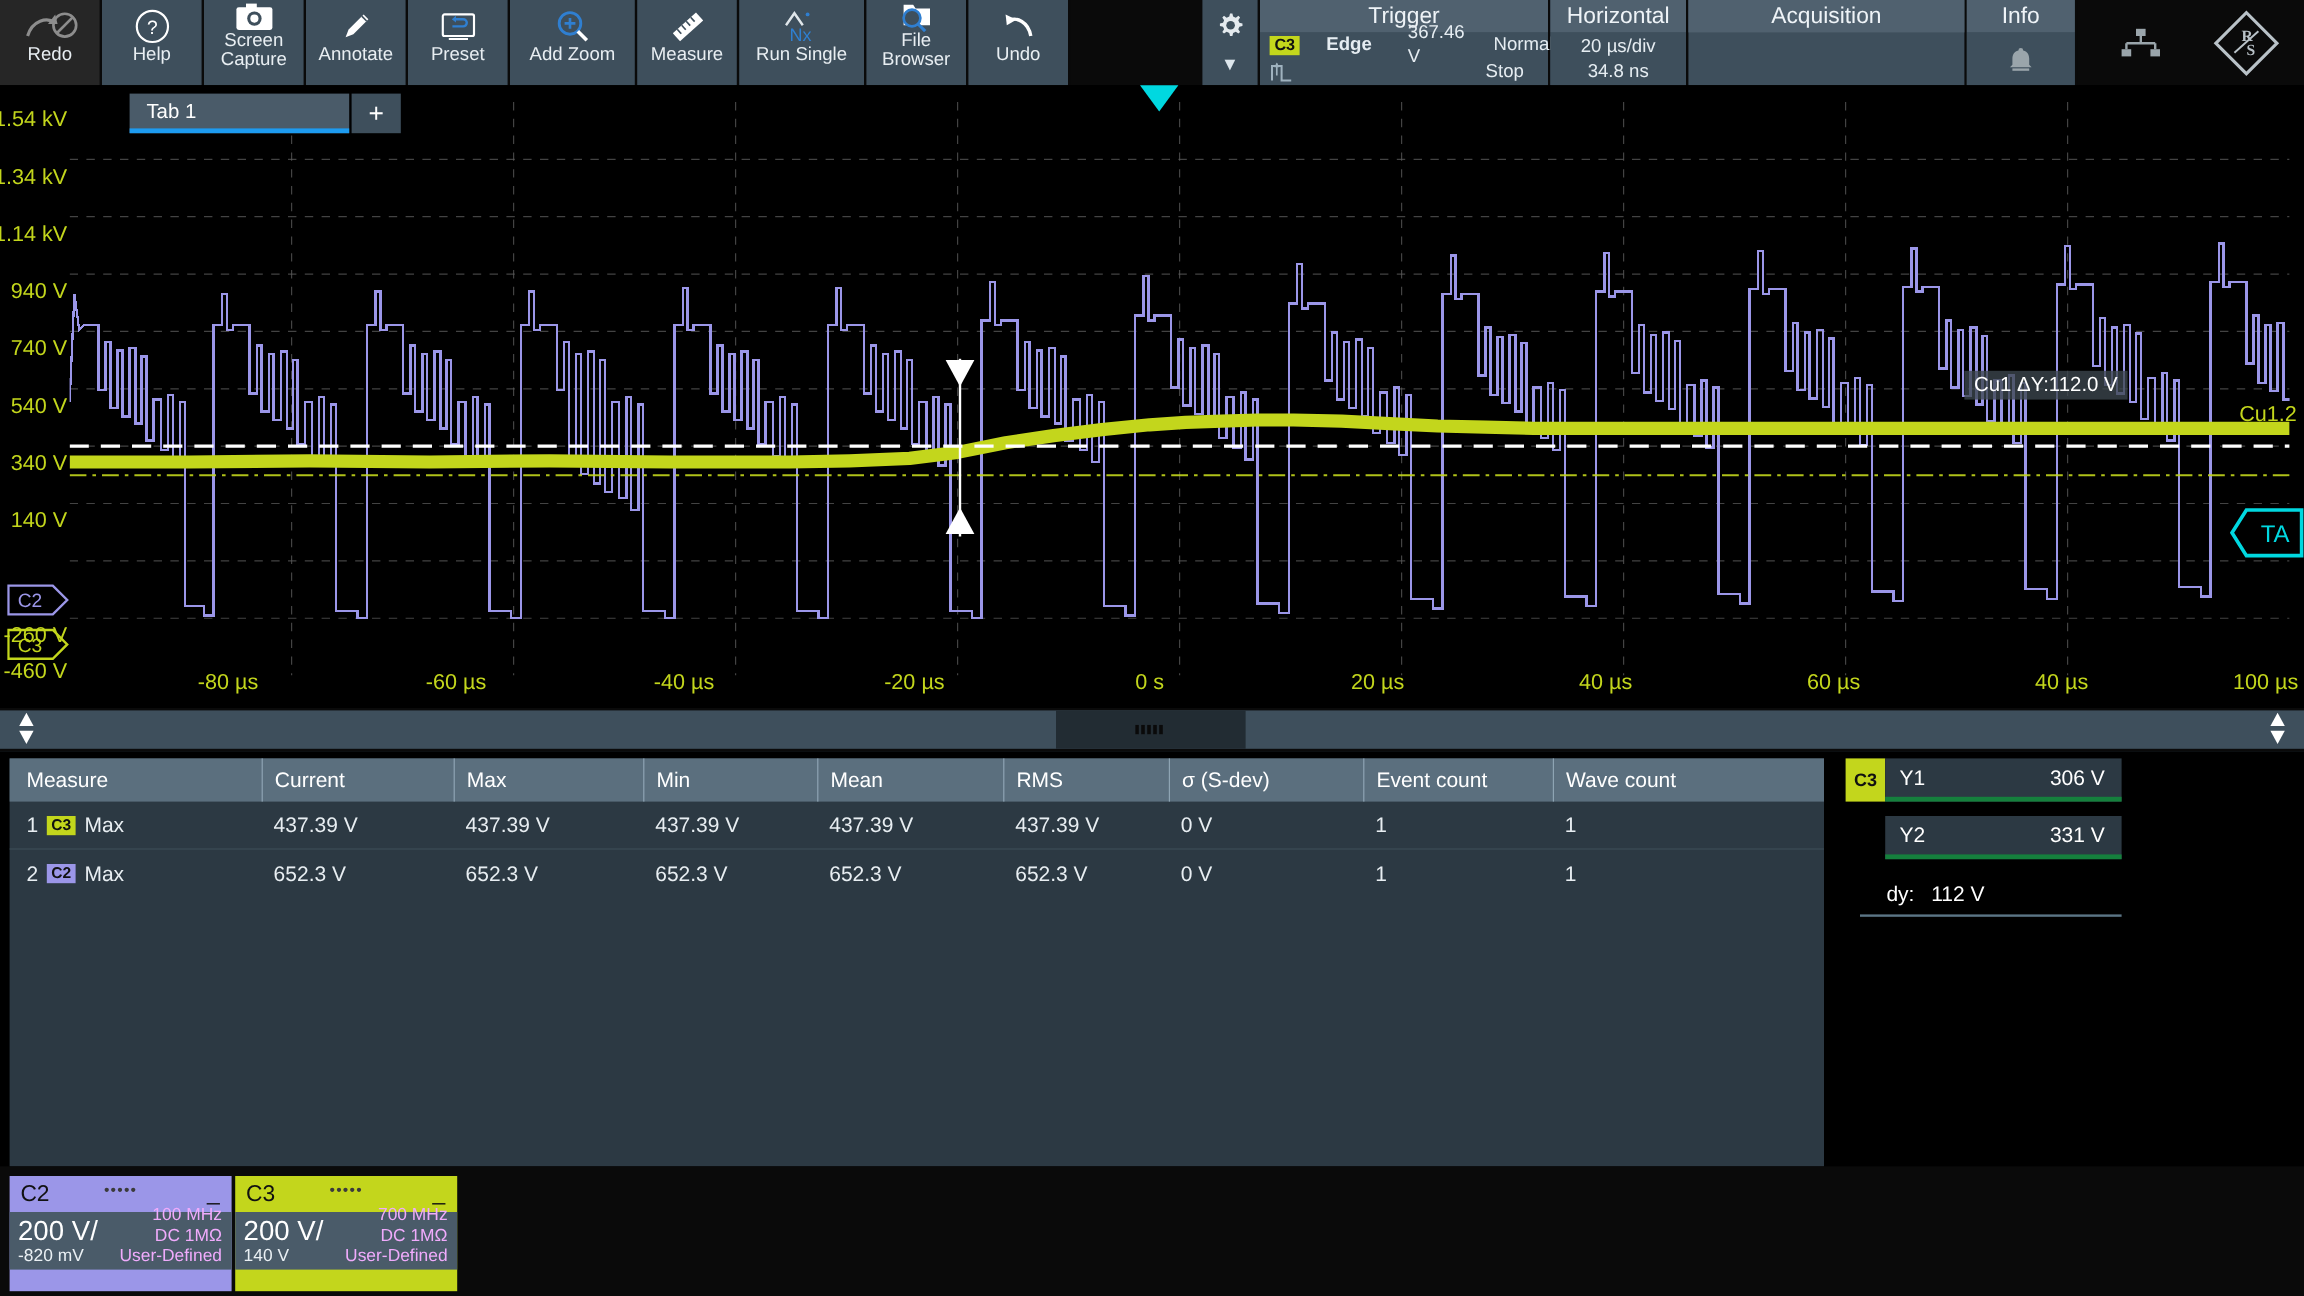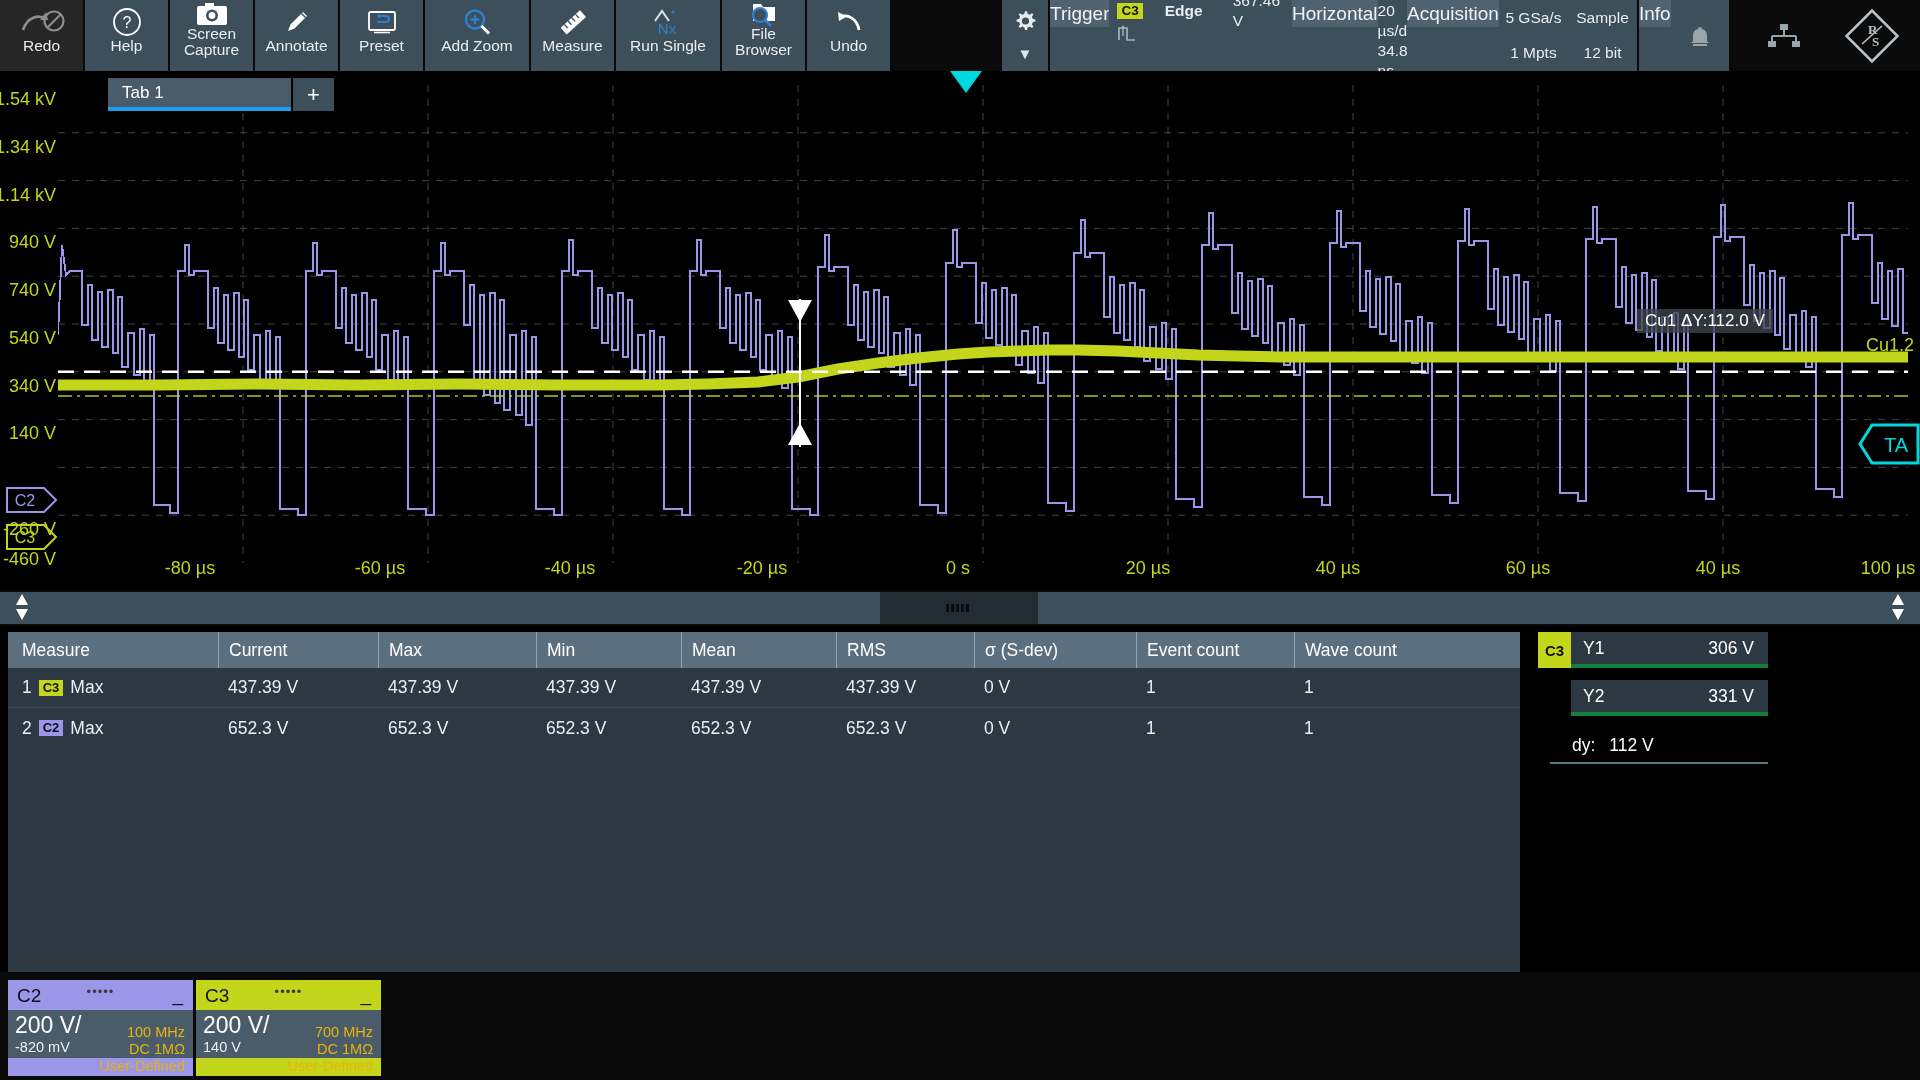--- a/index.html
+++ b/index.html
@@ -24,21 +24,21 @@
   .tb-btn .lb { font-size:15.5px; line-height:15.5px; text-align:center; color:#e8eef2; }
   .tb-btn .lb.two { line-height:15.5px; }
   .tb-wide { width:104px; }
   .tb-gap { width:108px; background:#0a0a0a; margin-right:2px; }
 
   .tb-gear { width:46px; height:71px; background:#3e4f5c; margin-right:2px;
       display:flex; flex-direction:column; align-items:center; justify-content:center; cursor:pointer;}
   .tb-gear .g1 { height:35px; display:flex;align-items:center;}
   .tb-gear .g2 { height:30px; display:flex;align-items:center; font-size:15px; color:#dde6ec;}
 
-  .panel { height:71px; background:#3e4f5c; margin-right:2px; display:flex; }
+  .panel { height:71px; background:#3e4f5c; margin-right:2px; display:flex; flex-direction:column; }
   .panel .ph { height:27px; background:#50616f; display:flex; align-items:center; justify-content:center;
       font-size:19px; color:#eef3f7; }
   .panel .pb { flex:1; display:flex; background:#3e4f5c; }
   .panel .col { flex:1; display:flex; flex-direction:column; align-items:center; justify-content:space-around; padding:1px 0;}
   .panel .r { font-size:15.5px; color:#e6edf2; line-height:20px; }
 
   .trigpanel { width:240px; }
   .trigpanel .pb { padding:0 4px; align-items:stretch;}
   .trig-r1 { display:flex; align-items:center; height:22px; }
   .trig-r2 { display:flex; align-items:center; height:22px; }
@@ -105,22 +105,22 @@
   .chanbar { position:absolute; left:0; top:972px; width:1920px; height:108px; background:#0a0a0a;}
   .chanbox { position:absolute; top:8px; width:185px; height:96px; }
   .chanbox .hdr { height:30px; display:flex; align-items:center; justify-content:space-between;
      padding:0 10px 0 9px; position:relative;}
   .chanbox .hdr .nm { font-size:19px; color:#111; line-height:19px;}
   .chanbox .hdr .dots { position:absolute; left:50%; transform:translateX(-50%); top:4px;
      font-size:13px; color:#3b3b3b; letter-spacing:1px;}
   .chanbox .hdr .mn { font-size:19px; color:#111; line-height:10px;}
   .chanbox .bdy { height:48px; background:#4a5b69; display:flex; padding:2px 8px 2px 7px;}
   .chanbox .bl { flex:1; display:flex; flex-direction:column; justify-content:space-between;}
-  .chanbox .br { display:flex; flex-direction:column; align-items:flex-end; justify-content:flex-start;
-     font-size:14.5px; color:#eab308; line-height:17px;margin-top:12px;}
+  .chanbox .br { display:flex; flex-direction:column; align-items:flex-end; justify-content:flex-end;
+     font-size:14.5px; color:#f0abfc; line-height:17px;margin-top:12px;}
   .chanbox .vdiv { font-size:23px; color:#fff; line-height:26px;}
   .chanbox .off { font-size:14.5px; color:#eaf0f4; line-height:17px;}
 
   svg { display:block; }
   .cur-ann { position:absolute; background:rgba(60,70,78,0.78); color:#fff; font-size:17px;
      padding:2px 8px; white-space:nowrap;}
 </style>
 </head>
 <body>
 
@@ -284,30 +284,20 @@
       <div class="pb">
           <div class="col">
         <div class="r">20 µs/div</div>
         <div class="r">34.8 ns</div>
       </div>
         </div>
     </div>
 
     <div class="panel acq">
       <div class="ph">Acquisition</div>
-      <div class="pb">
-        <div class="col">
-          <div class="r">5 GSa/s</div>
-          <div class="r">1 Mpts</div>
-        </div>
-        <div class="col">
-          <div class="r">Sample</div>
-          <div class="r">12 bit</div>
-        </div>
-      </div>
     </div>
 
     <div class="panel info">
       <div class="ph">Info</div>
       <div class="pb">
         <div class="col">
           <svg width="26" height="26" viewBox="0 0 26 26" style="margin-top:2px;">
             <path d="M13 3 a2 2 0 0 1 2 2 c4 1 5 4 5 7 l0 5 2 2 l-18 0 2-2 0-5 c0-3 1-6 5-7 a2 2 0 0 1 2-2z" fill="#9aa5ab"></path>
             <rect x="6" y="20" width="14" height="2" fill="#9aa5ab"></rect>
           </svg>

